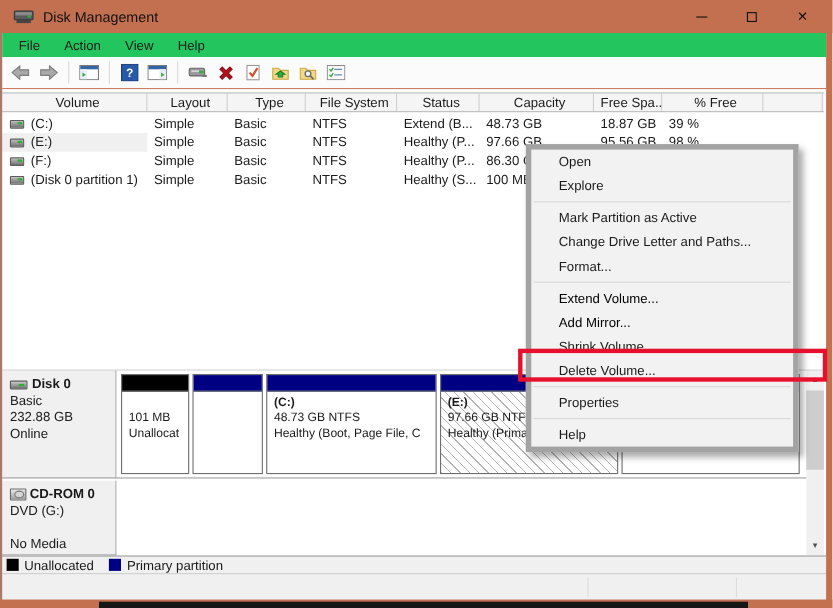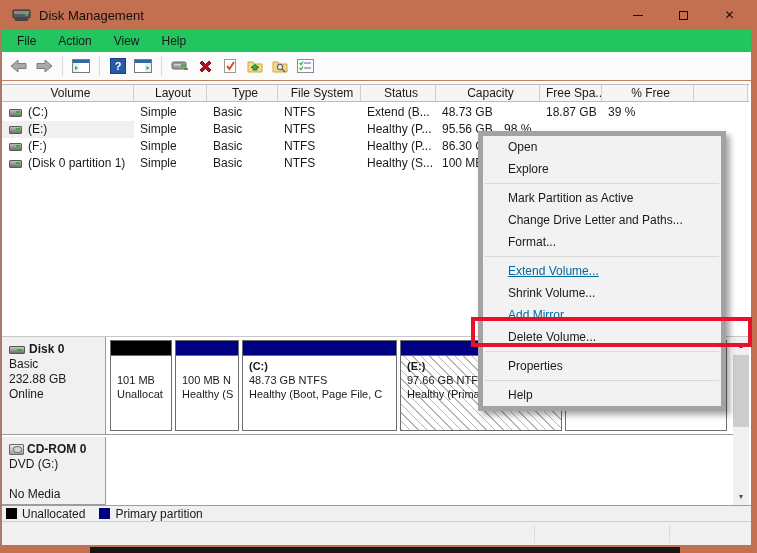--- a/index.html
+++ b/index.html
@@ -69,21 +69,21 @@
   .legend { position:absolute; left:2px; top:505px; width:749px; height:16px; background:#f0f0f0; border-top:1px solid #9d9d9d; display:flex; align-items:center; padding-left:4px; }
   .swatch { width:11px; height:11px; margin-right:5px; }
   .sw-black { background:#000; } .sw-navy { background:#000082; }
   .legend-label { margin-right:14px; }
   .statusbar { position:absolute; left:2px; top:521px; width:749px; height:24px; background:#f0f0f0; border-top:1px solid #cfcfcf; }
   .sb-sep { position:absolute; top:3px; width:1px; height:18px; background:#dcdcdc; }
 
   
   .ctx { position:absolute; left:478px; top:131px; width:248px; background:#f2f2f2; border:5px solid #a3a3a3; box-shadow:4px 4px 6px rgba(0,0,0,.35); z-index:10; padding:0; }
   .ctx-item { height:22px; line-height:22px; padding-left:25px; white-space:nowrap; }
-  .ctx-item.disabled { color:#0369a1;text-decoration:underline; }
+  .ctx-item.disabled { color:#000000; }
   .ctx-sep { height:1px; background:#d9d9d9; margin:3px 2px; }
   .red-box { position:absolute; left:471px; top:317px; width:281px; height:30px; border:4px solid #e8112d; z-index:20; }
 
   
   svg { display:block; }
 </style>
 </head>
 <body>
 
 <div id="win">
@@ -216,20 +216,21 @@
     <span class="tcell c5">48.73 GB</span>
     <span class="tcell c6">18.87 GB</span>
     <span class="tcell c7">39 %</span>
   </div>
   <div class="t-row" style="top:121px;">
     <span class="tcell c0 sel-cell"><span class="vol-ico"></span><span>(E:)</span></span>
     <span class="tcell c1">Simple</span>
     <span class="tcell c2">Basic</span>
     <span class="tcell c3">NTFS</span>
     <span class="tcell c4">Healthy (P...</span>
+    <span class="tcell c5">97.66 GB</span>
     <span class="tcell c6">95.56 GB</span>
     <span class="tcell c7">98 %</span>
   </div>
   <div class="t-row" style="top:138px;">
     <span class="tcell c0"><span class="vol-ico"></span><span>(F:)</span></span>
     <span class="tcell c1">Simple</span>
     <span class="tcell c2">Basic</span>
     <span class="tcell c3">NTFS</span>
     <span class="tcell c4">Healthy (P...</span>
     <span class="tcell c5">86.30 GB</span>
@@ -260,25 +261,20 @@
   <div class="pblock" style="left:110px; width:62px;">
     <div class="pband band-black"></div>
     <div class="pbody">
       <div style="height:14px;"></div>
       <div>101 MB</div>
       <div>Unallocat</div>
     </div>
   </div>
   <div class="pblock" style="left:175px; width:64px;">
     <div class="pband band-navy"></div>
-    <div class="pbody">
-      <div style="height:14px;"></div>
-      <div>100 MB N</div>
-      <div>Healthy (S</div>
-    </div>
   </div>
   <div class="pblock" style="left:242px; width:155px;">
     <div class="pband band-navy"></div>
     <div class="pbody">
       <div class="plabel">(C:)</div>
       <div>48.73 GB NTFS</div>
       <div>Healthy (Boot, Page File, C</div>
     </div>
   </div>
   <div class="pblock" style="left:400px; width:162px;">
@@ -332,22 +328,22 @@
 
   <div class="ctx">
     <div class="ctx-item">Open</div>
     <div class="ctx-item">Explore</div>
     <div class="ctx-sep"></div>
     <div class="ctx-item">Mark Partition as Active</div>
     <div class="ctx-item">Change Drive Letter and Paths...</div>
     <div class="ctx-item">Format...</div>
     <div class="ctx-sep"></div>
     <div class="ctx-item disabled">Extend Volume...</div>
+    <div class="ctx-item disabled">Add Mirror...</div>
     <div class="ctx-item">Shrink Volume...</div>
-    <div class="ctx-item disabled">Add Mirror...</div>
     <div class="ctx-item">Delete Volume...</div>
     <div class="ctx-sep"></div>
     <div class="ctx-item">Properties</div>
     <div class="ctx-sep"></div>
     <div class="ctx-item">Help</div>
   </div>
 
   <div class="red-box"></div>
 
 </div>

